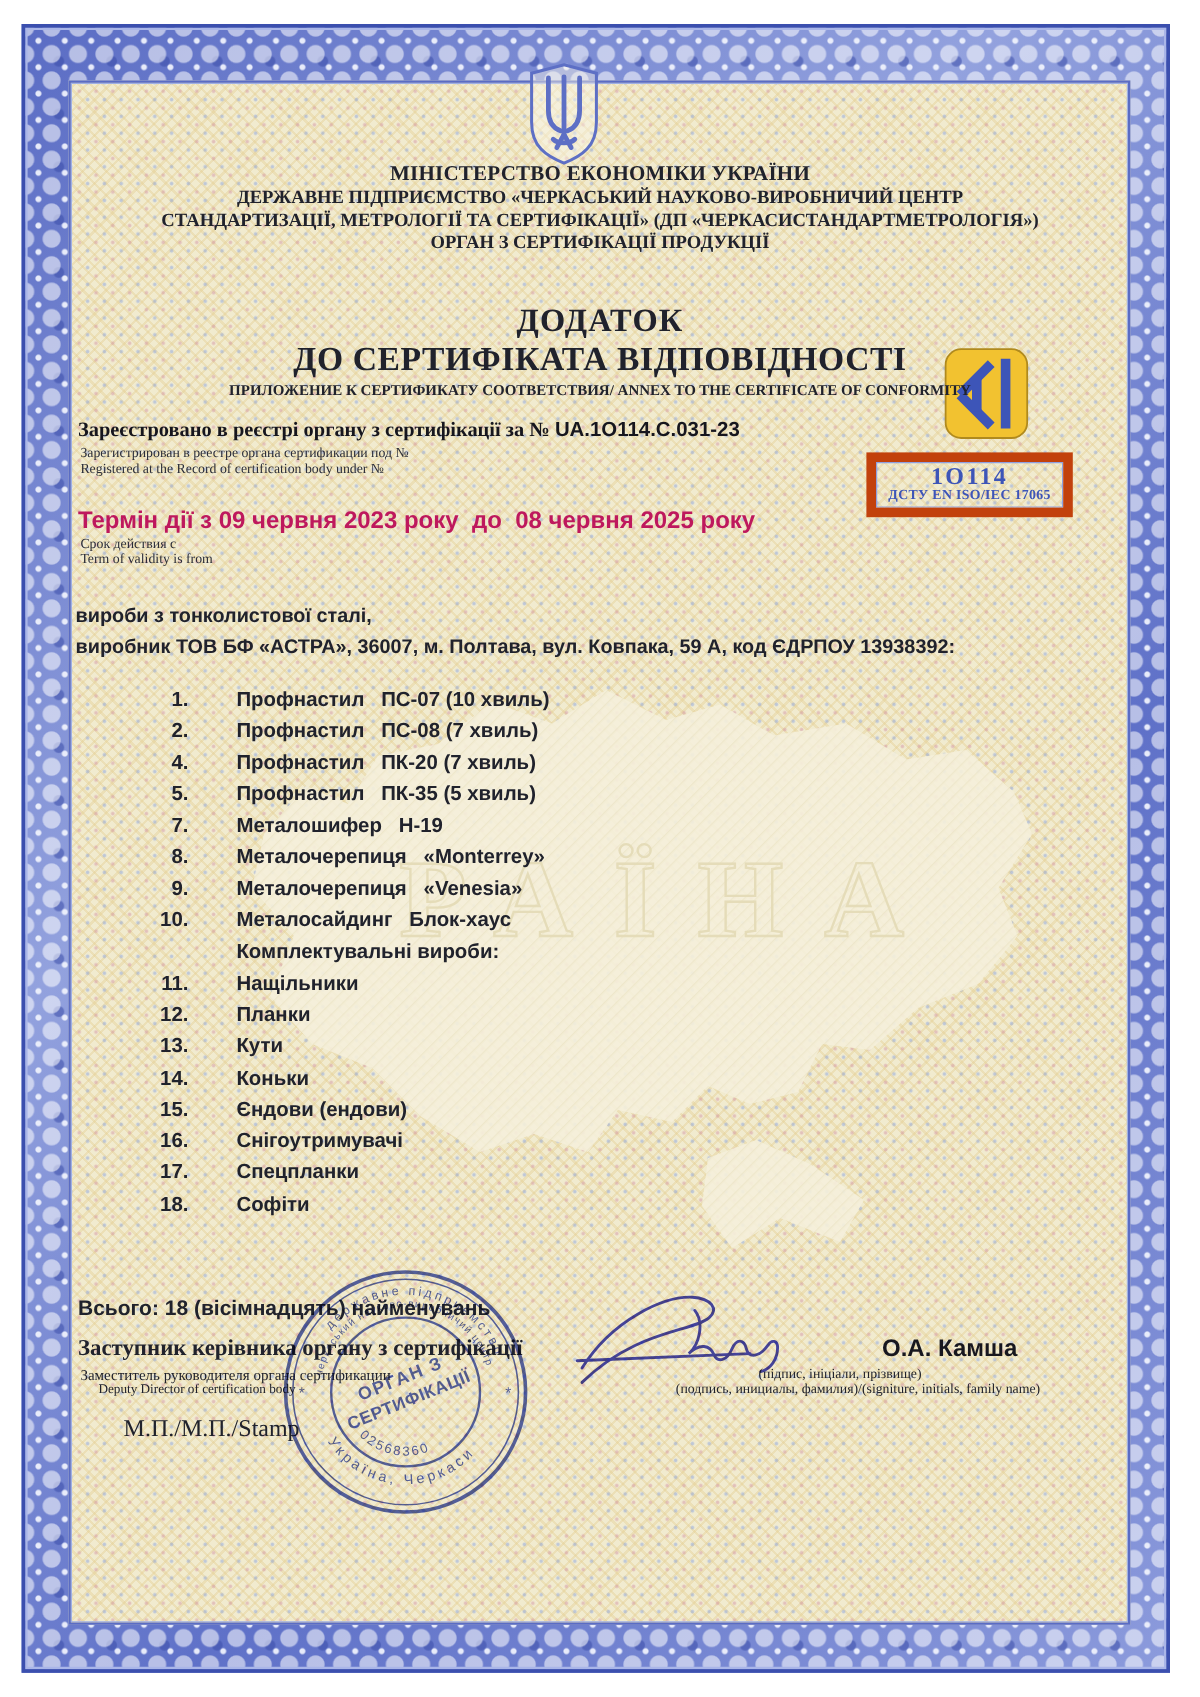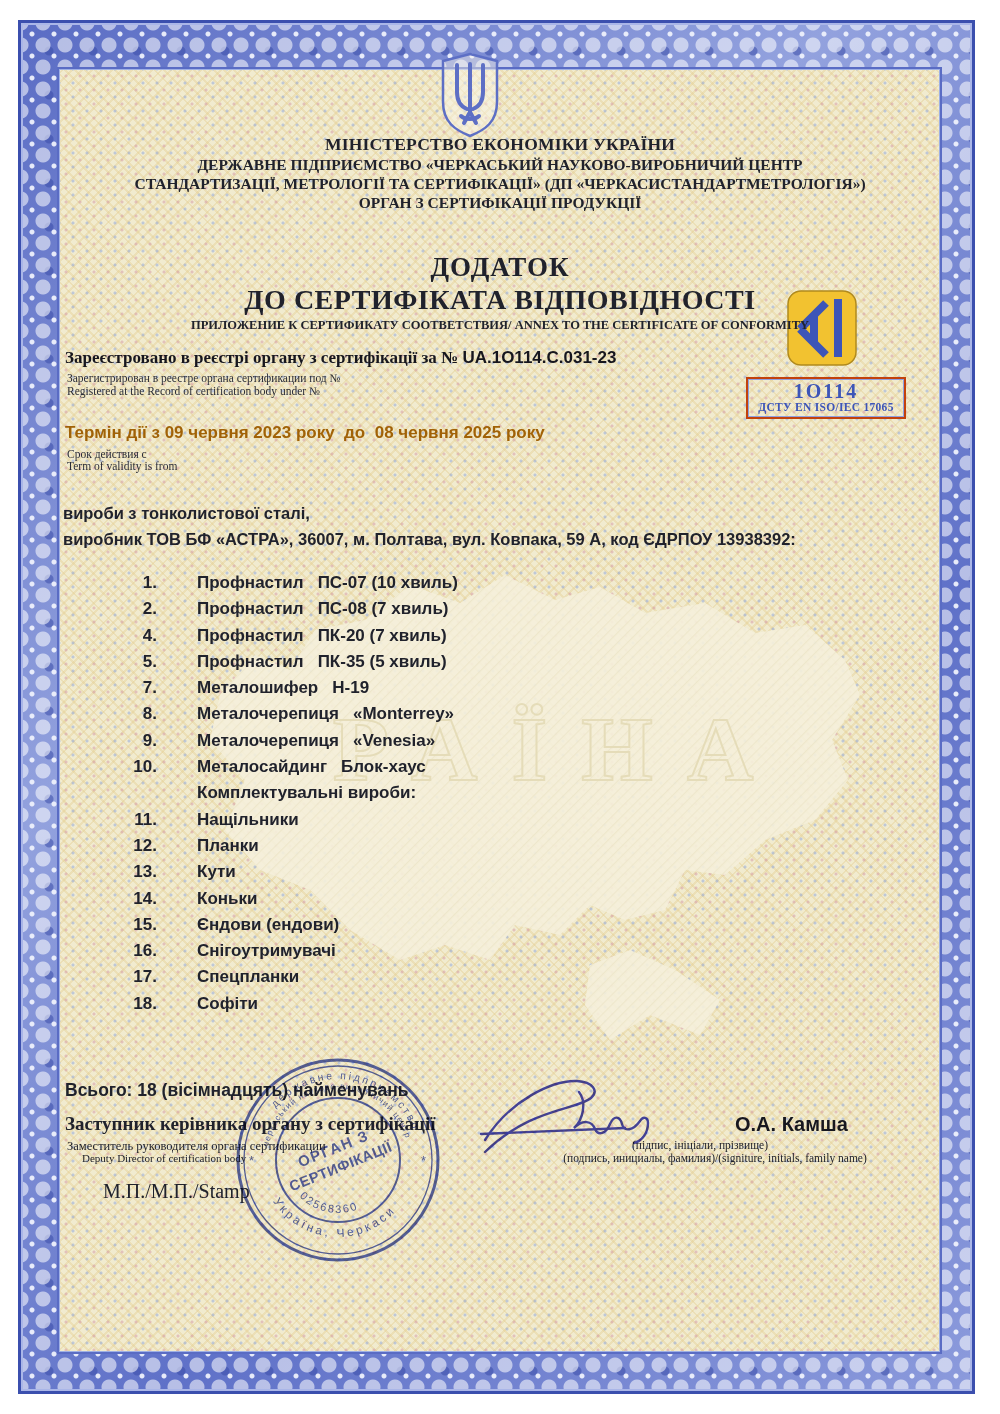--- a/index.html
+++ b/index.html
@@ -50,33 +50,33 @@
   .hdr2{top:156px;font-size:15.5px;}
   .hdr3{top:175px;font-size:15.5px;}
   .hdr4{top:194px;font-size:15.5px;}
 
   .title1{top:252px;font-size:27px;letter-spacing:1px;}
   .title2{top:284px;font-size:28px;letter-spacing:.5px;}
   .subtitle{top:318px;font-size:12.5px;z-index:6;}
 
   .mark-logo{left:786px;top:289px;z-index:5;}
   .mark-box{
-    left:746px;top:377px;width:156px;height:38px;z-index:5;
-    border:2px solid #c2410c;box-shadow:0 0 0 1px #8fa0e0 inset;
+    left:722px;top:377px;width:156px;height:38px;z-index:5;
+    border:8px solid #c2410c;box-shadow:0 0 0 1px #8fa0e0 inset;
     text-align:center;color:#3d55b8;
   }
   .mark-code{font-size:20px;line-height:20px;margin-top:2px;letter-spacing:2px;font-weight:bold;}
   .mark-std{font-size:11.5px;line-height:12px;font-weight:bold;letter-spacing:.3px;}
 
   .reg-line{left:65px;top:348px;font-size:17px;color:#16161e;}
   .reg-num{font-family:"Liberation Sans",sans-serif;}
   .reg-ru{left:67px;top:372px;}
   .reg-en{left:67px;top:385px;}
 
-  .term{left:65px;top:423px;font-size:17px;color:#a16207;white-space:pre;}
+  .term{left:65px;top:423px;font-size:20px;color:#be185d;white-space:pre;}
   .term-ru{left:67px;top:448px;}
   .term-en{left:67px;top:460px;}
 
   .prod1{left:63px;top:504px;font-size:16.5px;}
   .prod2{left:63px;top:530px;font-size:16.5px;}
 
   .list{left:127px;top:570px;width:700px;font-size:17px;z-index:3;}
   .row{height:26.3px;line-height:26.3px;white-space:nowrap;}
   .row .num{display:inline-block;width:30px;text-align:right;}
   .row .name{display:inline-block;min-width:97px;margin-left:40px;}

